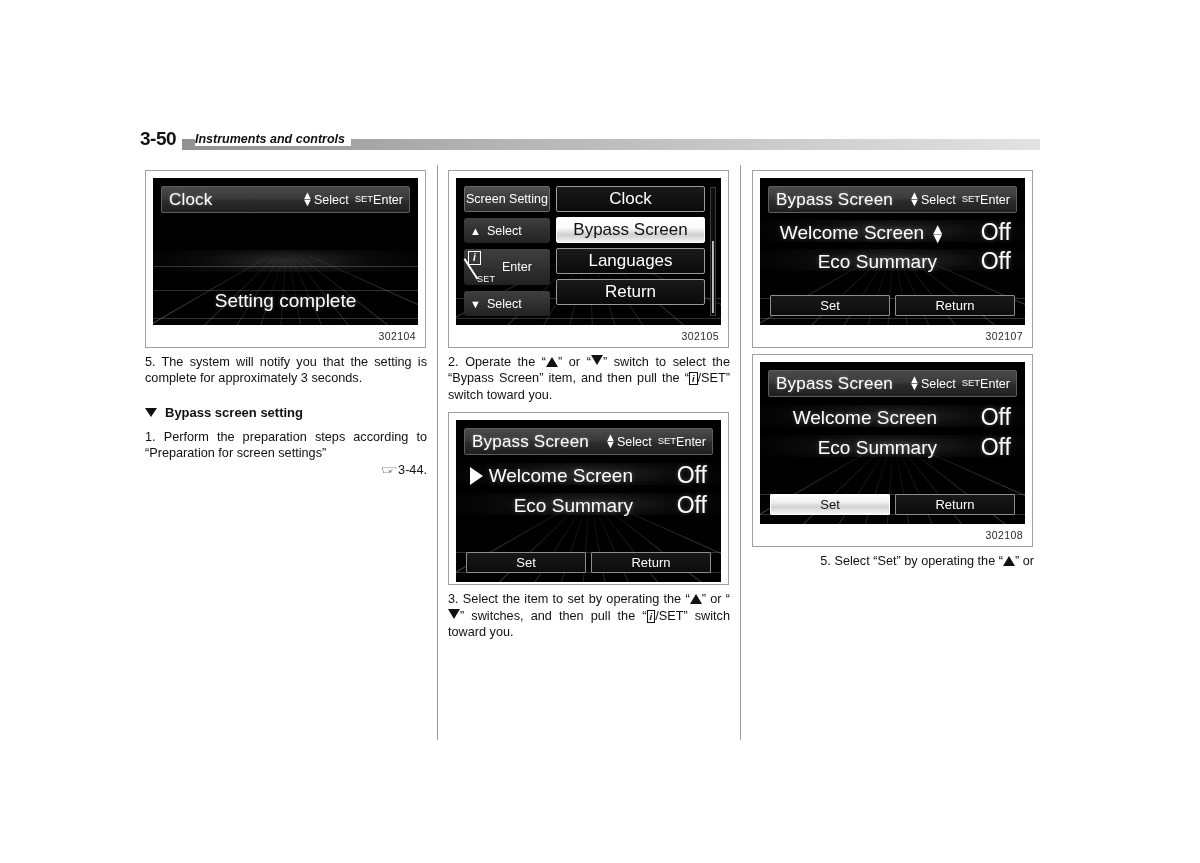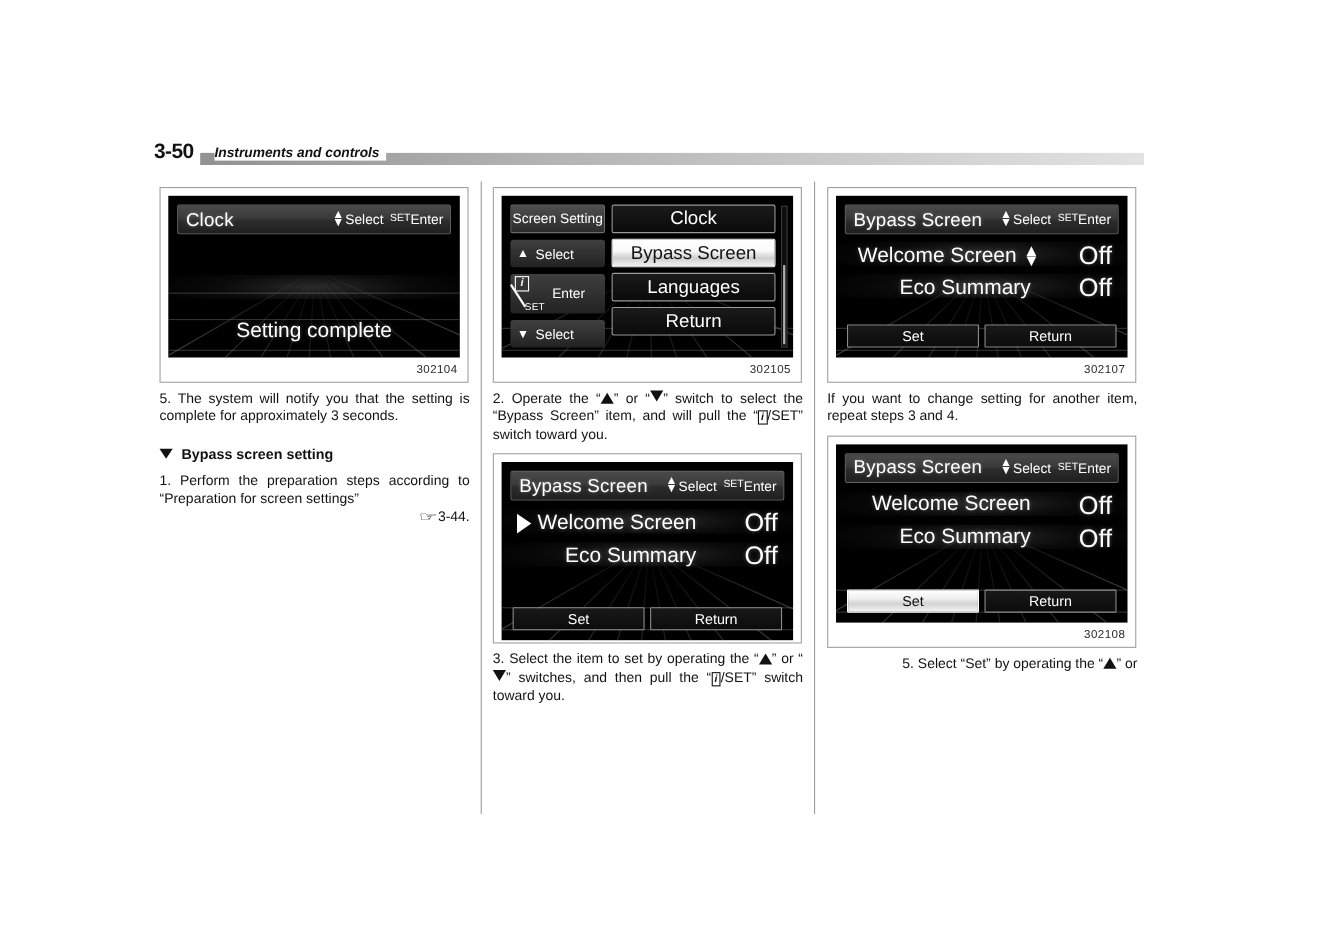--- a/index.html
+++ b/index.html
@@ -414,21 +414,21 @@
         <div class="menu-item">Return</div>
       </div>
 
       <div class="scrollbar">
         <div class="scrollthumb"></div>
       </div>
     </div>
     <div class="fig-caption">302105</div>
   </div>
 
-  <p class="body-text"><span>2.  Operate the “</span><span class="tri-up"></span><span>” or “</span><span class="tri-dn"></span><span>” switch to select the “Bypass Screen” item, and will pull the “</span><span class="ibox-inline">i</span><span>/SET” switch toward you.</span></p>
+  <p class="body-text"><span>2.  Operate the “</span><span class="tri-up"></span><span>” or “</span><span class="tri-dn"></span><span>” switch to select the “Bypass Screen” item, and then pull the “</span><span class="ibox-inline">i</span><span>/SET” switch toward you.</span></p>
 
   <div class="fig" style="margin-top:4px">
     <div class="mfd tall">
       <div class="grid">
         <div class="ray" style="transform:rotate(-66deg)"></div>
         <div class="ray" style="transform:rotate(-52deg)"></div>
         <div class="ray" style="transform:rotate(-38deg)"></div>
         <div class="ray" style="transform:rotate(-24deg)"></div>
         <div class="ray" style="transform:rotate(-10deg)"></div>
         <div class="ray" style="transform:rotate(4deg)"></div>
@@ -527,21 +527,20 @@
 
       <div class="mfd-btnrow">
         <div class="mfd-btn">Set</div>
         <div class="mfd-btn">Return</div>
       </div>
     </div>
     <div class="fig-caption">302107</div>
   </div>
 
 
-  <p class="body-text">If you want to change setting for another item, repeat steps 3 and 4.</p>
 
   <div class="fig" style="margin-top:4px">
     <div class="mfd tall">
       <div class="grid">
         <div class="ray" style="transform:rotate(-66deg)"></div>
         <div class="ray" style="transform:rotate(-52deg)"></div>
         <div class="ray" style="transform:rotate(-38deg)"></div>
         <div class="ray" style="transform:rotate(-24deg)"></div>
         <div class="ray" style="transform:rotate(-10deg)"></div>
         <div class="ray" style="transform:rotate(4deg)"></div>

